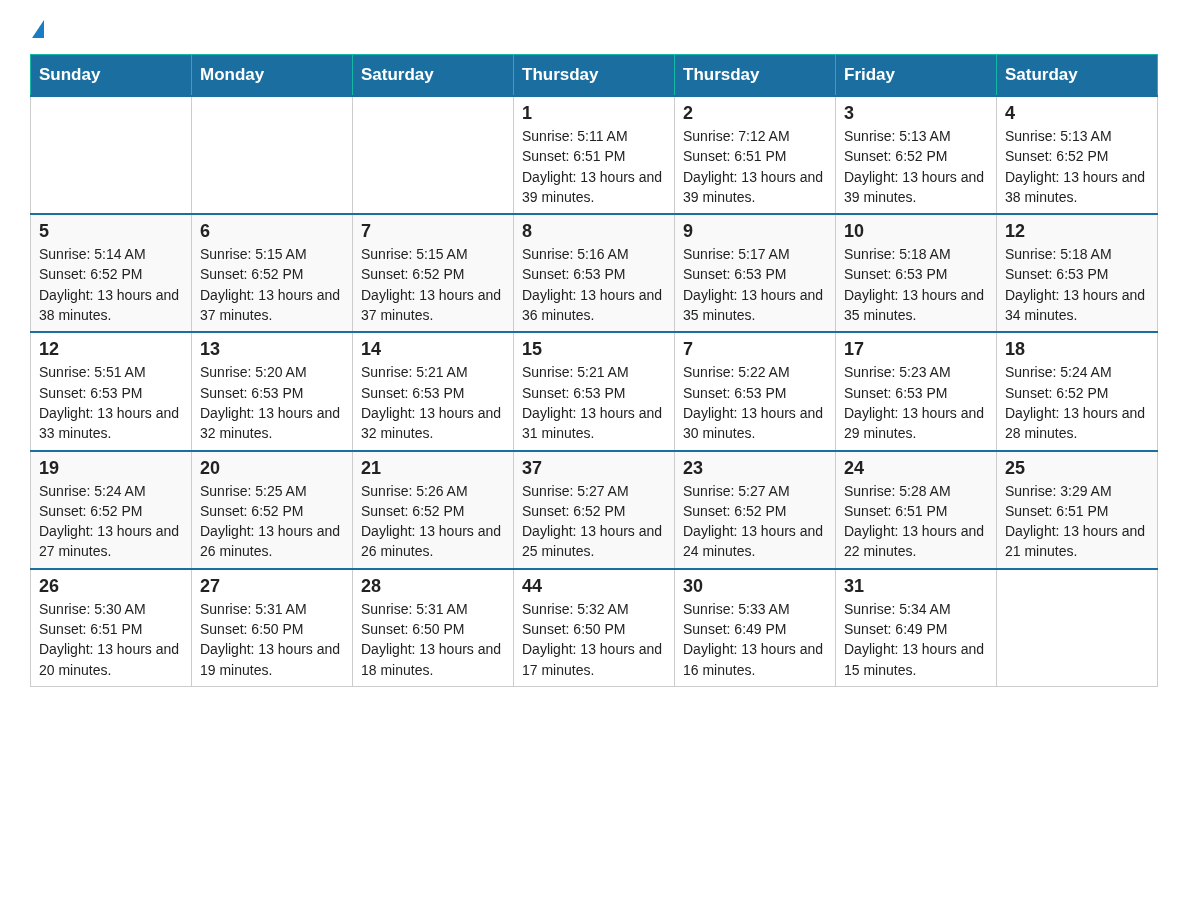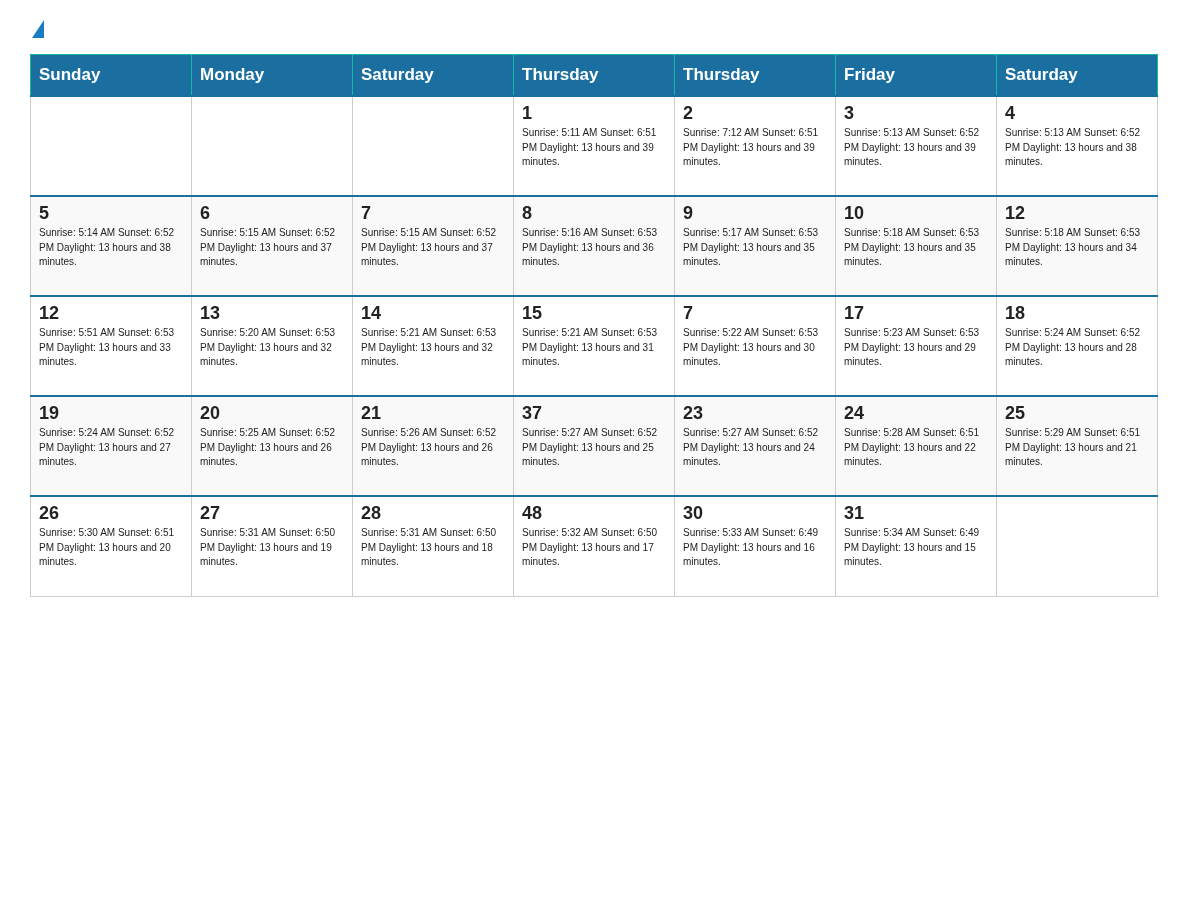--- a/index.html
+++ b/index.html
@@ -74,21 +74,21 @@
       height: 100px;
     }
     .day-number {
       font-size: 18px;
       font-weight: bold;
       color: #222;
       display: block;
       margin-bottom: 2px;
     }
     .day-info {
-      font-size: 10px;
+      font-size: 14px;
       color: #222;
       line-height: 1.45;
     }
     tbody tr:nth-child(odd) td {
       background: #fff;
     }
     tbody tr:nth-child(even) td {
       background: #f9f9f9;
     }
     .empty { background: #fff !important; }
@@ -299,21 +299,21 @@
         </td>
         <td>
           <span class="day-number">24</span>
           <div class="day-info">Sunrise: 5:28 AM
 Sunset: 6:51 PM
 Daylight: 13 hours
 and 22 minutes.</div>
         </td>
         <td>
           <span class="day-number">25</span>
-          <div class="day-info">Sunrise: 5:29 AM
+          <div class="day-info">Sunrise: 3:29 AM
 Sunset: 6:51 PM
 Daylight: 13 hours
 and 21 minutes.</div>
         </td>
       </tr>
       <tr class="week-row">
         <td>
           <span class="day-number">26</span>
           <div class="day-info">Sunrise: 5:30 AM
 Sunset: 6:51 PM
@@ -328,21 +328,21 @@
 and 19 minutes.</div>
         </td>
         <td>
           <span class="day-number">28</span>
           <div class="day-info">Sunrise: 5:31 AM
 Sunset: 6:50 PM
 Daylight: 13 hours
 and 18 minutes.</div>
         </td>
         <td>
-          <span class="day-number">48</span>
+          <span class="day-number">44</span>
           <div class="day-info">Sunrise: 5:32 AM
 Sunset: 6:50 PM
 Daylight: 13 hours
 and 17 minutes.</div>
         </td>
         <td>
           <span class="day-number">30</span>
           <div class="day-info">Sunrise: 5:33 AM
 Sunset: 6:49 PM
 Daylight: 13 hours

